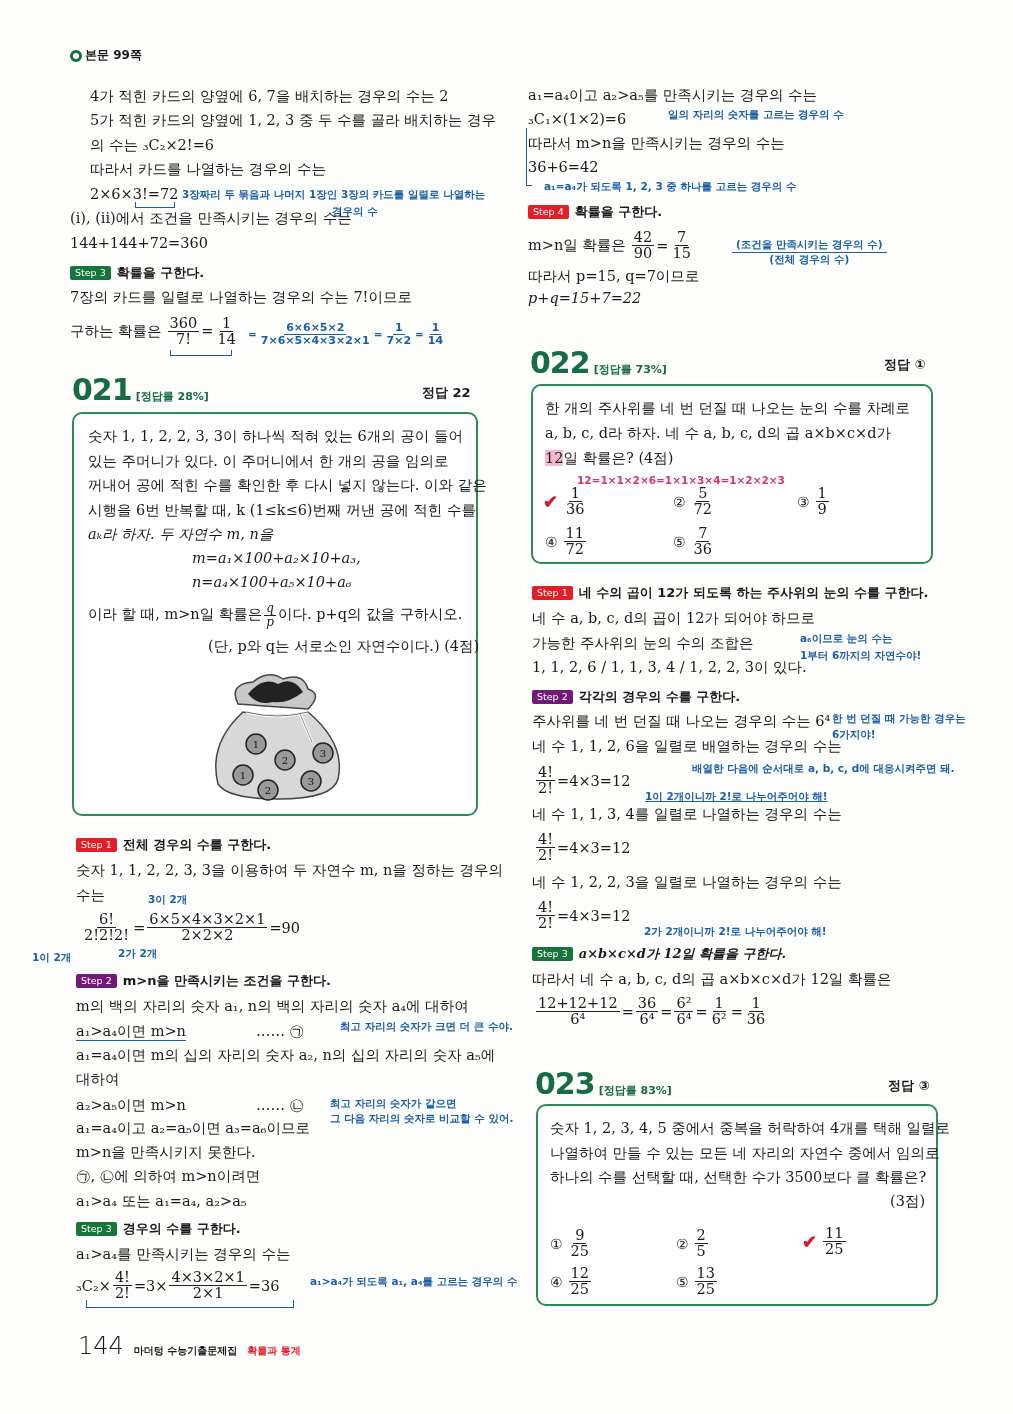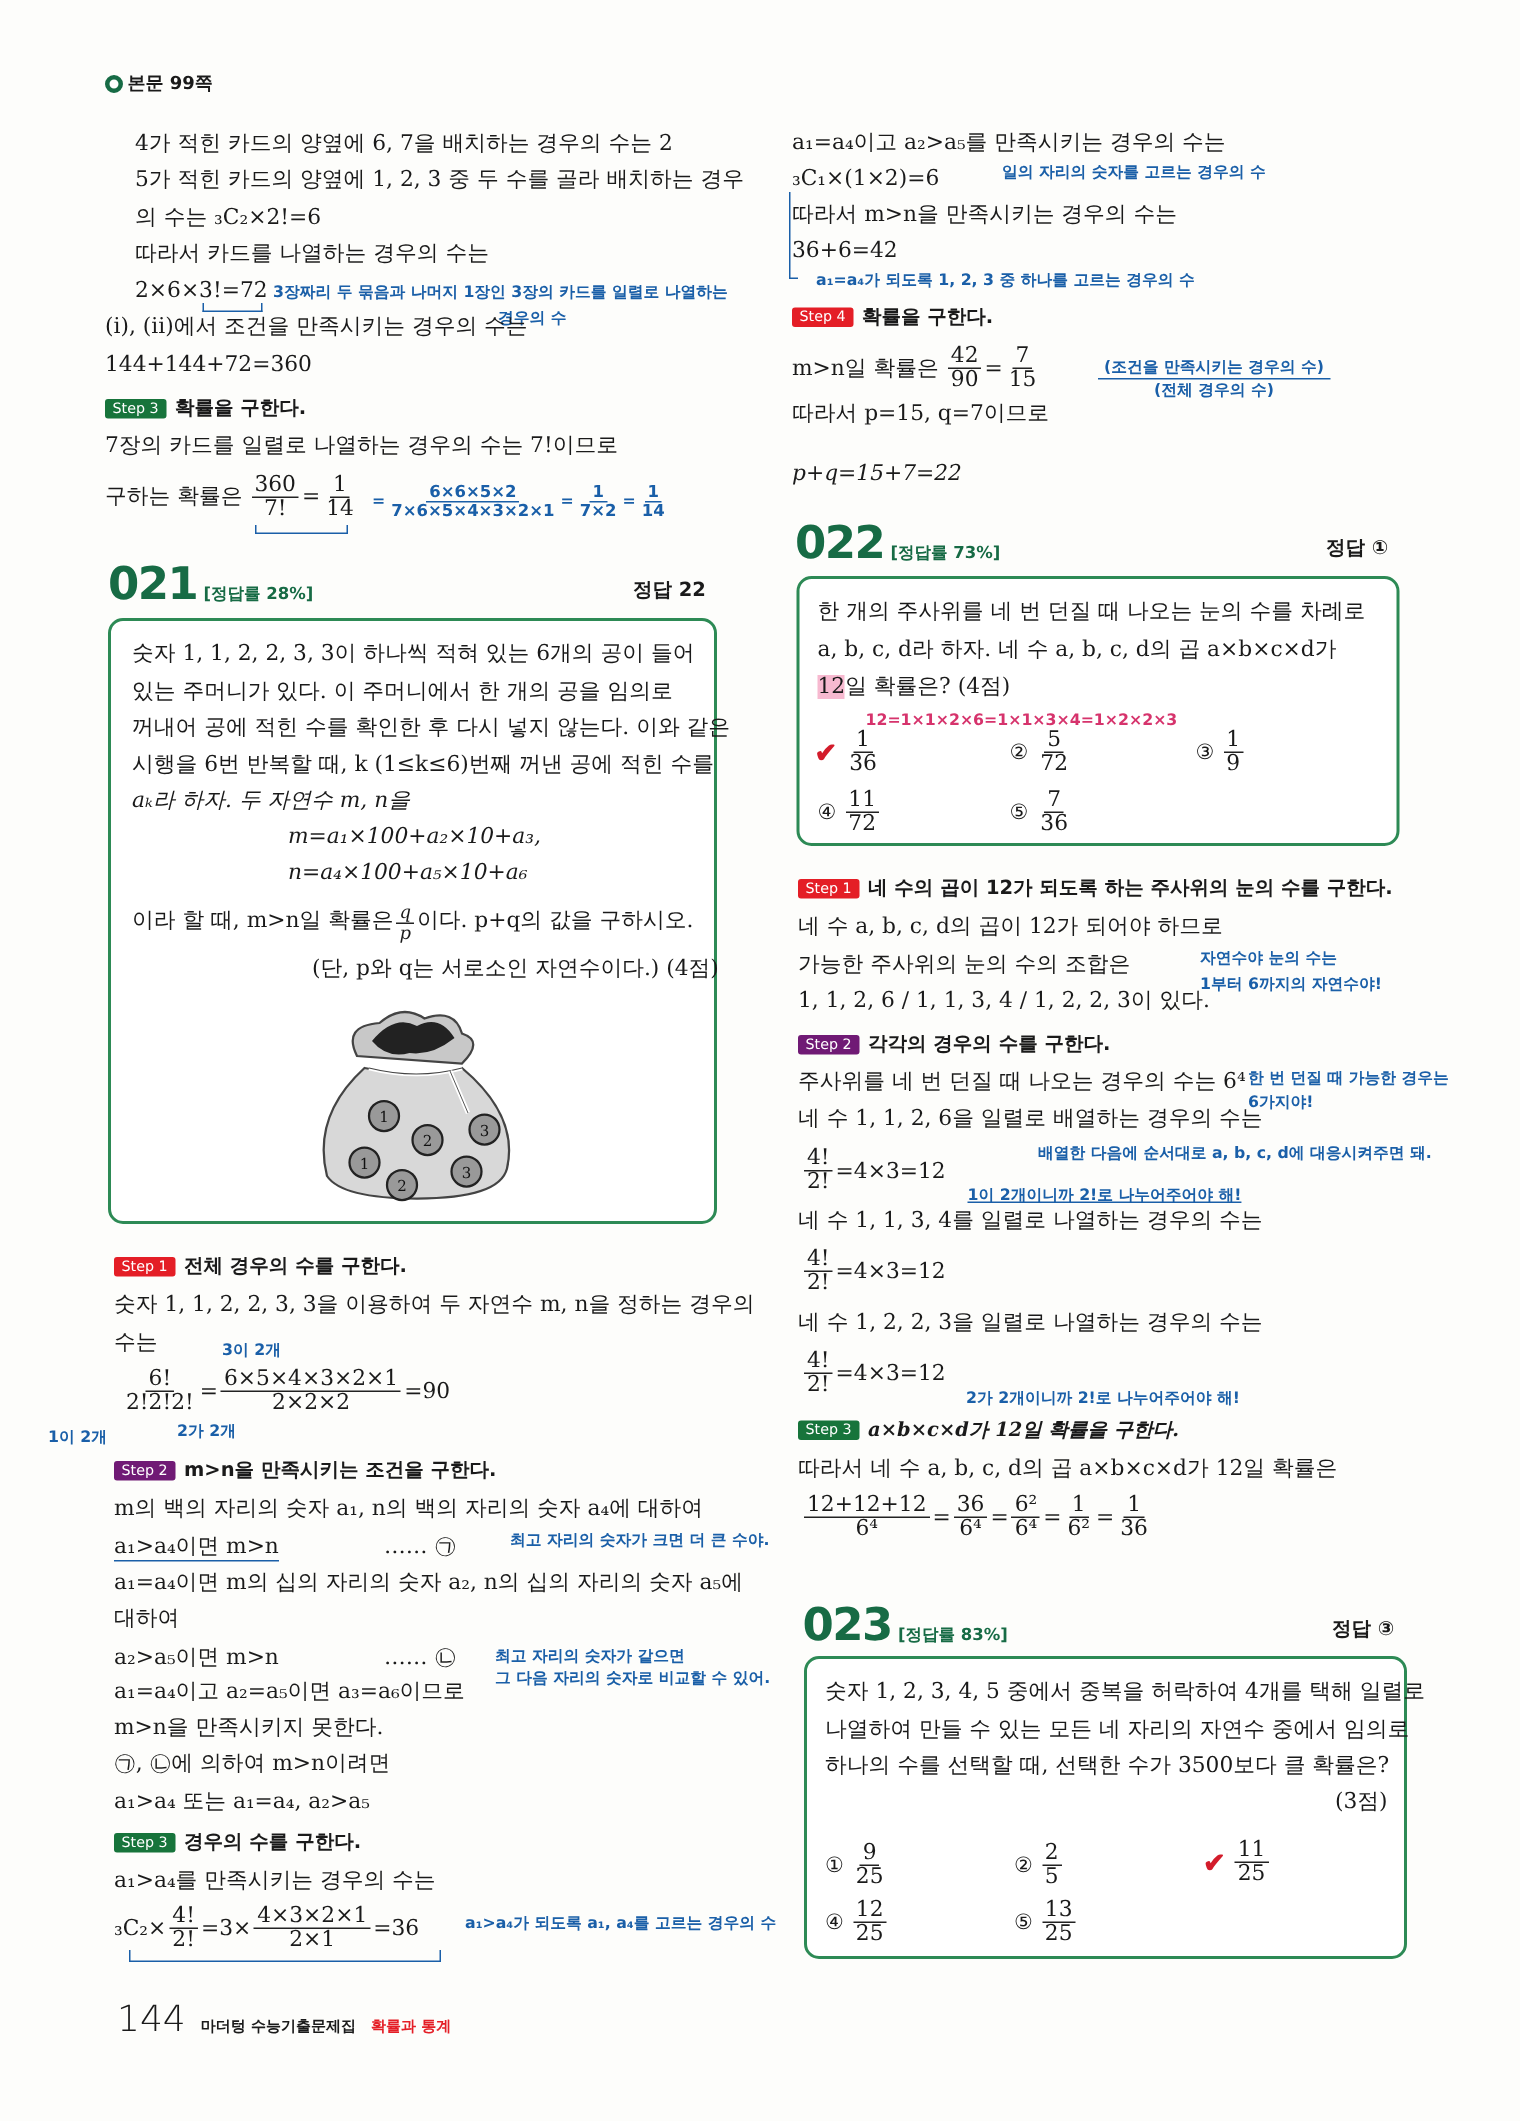--- a/index.html
+++ b/index.html
@@ -215,21 +215,21 @@
   <span class="frac">
       <span class="num">7</span>
       <span class="den">15</span>
     </span>
 </div>
 <div class="abs" style="left:732px;top:238px;display:flex;flex-direction:column;align-items:center;">
   <span class="note" style="position:static;border-bottom:1.5px solid #1a5fa8;padding:0 4px;">(조건을 만족시키는 경우의 수)</span>
   <span class="note" style="position:static;">(전체 경우의 수)</span>
 </div>
 <div class="line" style="left:528px;top:268px;">따라서 p=15, q=7이므로</div>
-<div class="line it" style="left:528px;top:308px;">p+q=15+7=22</div>
+<div class="line it" style="left:528px;top:290px;">p+q=15+7=22</div>
 
 <div class="abs" style="left:530px;top:345px;display:flex;align-items:baseline;">
   <span class="qnum">022</span>
   <span class="rate">[정답률 73%]</span>
 </div>
 <div class="abs answer" style="left:884px;top:356px;">정답 ①</div>
 
 <div class="qbox" style="left:531px;top:384px;width:402px;height:180px;">
   <div class="line" style="left:12px;top:14px;">한 개의 주사위를 네 번 던질 때 나오는 눈의 수를 차례로</div>
   <div class="line" style="left:12px;top:39px;">a, b, c, d라 하자. 네 수 a, b, c, d의 곱 a×b×c×d가</div>
@@ -273,21 +273,21 @@
         <span class="den">36</span>
       </span>
   </div>
 </div>
 
 <div class="line" style="left:532px;top:584px;">
   <span class="badge red">Step 1</span><span class="step-title">네 수의 곱이 12가 되도록 하는 주사위의 눈의 수를 구한다.</span>
 </div>
 <div class="line" style="left:532px;top:610px;">네 수 a, b, c, d의 곱이 12가 되어야 하므로</div>
 <div class="line" style="left:532px;top:635px;">가능한 주사위의 눈의 수의 조합은</div>
-<div class="note" style="left:800px;top:632px;">자연수야 눈의 수는</div>
+<div class="note" style="left:800px;top:632px;">a₆이므로 눈의 수는</div>
 <div class="note" style="left:800px;top:649px;text-align:right;">1부터 6까지의 자연수야!</div>
 <div class="line" style="left:532px;top:659px;">1, 1, 2, 6 / 1, 1, 3, 4 / 1, 2, 2, 3이 있다.</div>
 
 <div class="line" style="left:532px;top:688px;">
   <span class="badge navy">Step 2</span><span class="step-title">각각의 경우의 수를 구한다.</span>
 </div>
 <div class="line" style="left:532px;top:713px;">주사위를 네 번 던질 때 나오는 경우의 수는 6⁴</div>
 <div class="note" style="left:832px;top:712px;">한 번 던질 때 가능한 경우는</div>
 <div class="note" style="left:832px;top:728px;">6가지야!</div>
 <div class="line" style="left:532px;top:738px;">네 수 1, 1, 2, 6을 일렬로 배열하는 경우의 수는</div>

